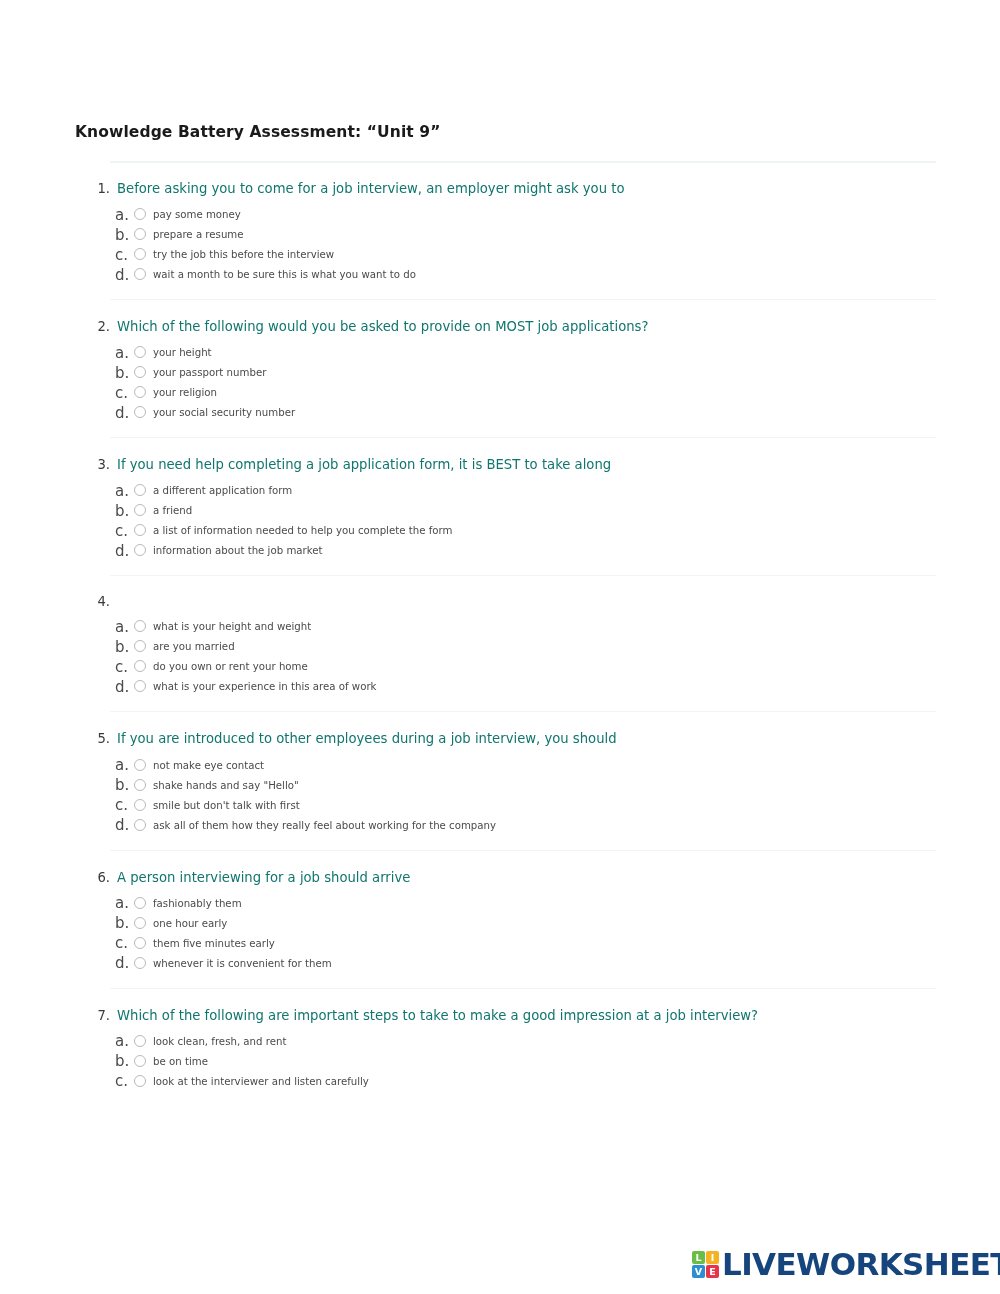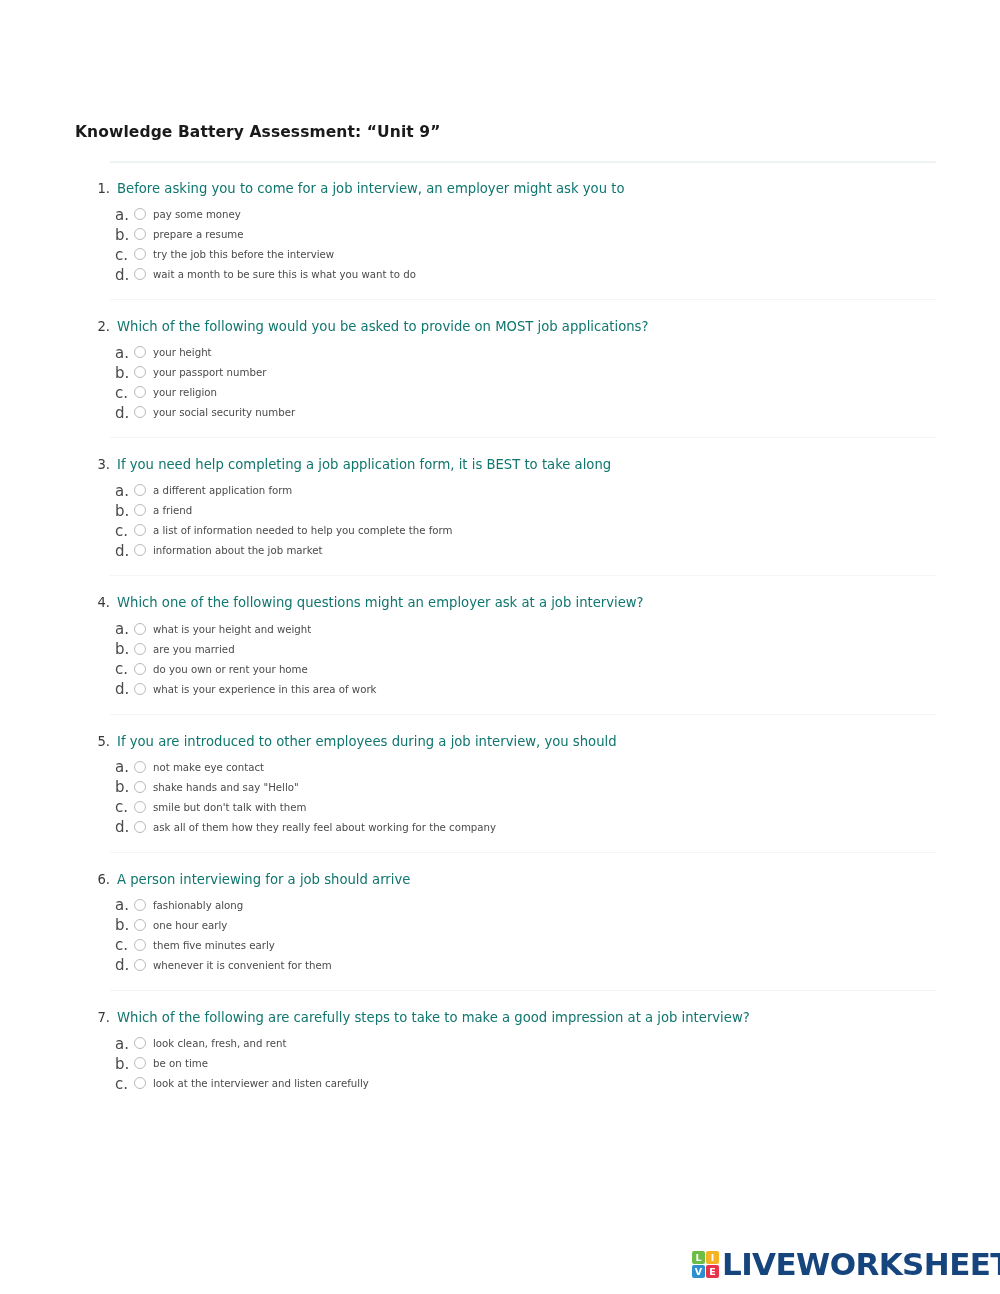--- a/index.html
+++ b/index.html
@@ -265,21 +265,20 @@
             <span class="radio"></span>
             <span class="option-text">information about the job market</span>
           </li>
         </ul>
       </div>
       <div class="divider"></div>
       <div class="q-spacer"></div>
       <div class="question-block">
         <div class="q-row">
           <div class="q-number">4.</div>
-          <div class="q-text">Which one of the following questions might an employer ask at a job interview?</div>
         </div>
         <ul class="options">
           <li class="option-row">
             <span class="option-letter">a.</span>
             <span class="radio"></span>
             <span class="option-text">what is your height and weight</span>
           </li>
           <li class="option-row">
             <span class="option-letter">b.</span>
             <span class="radio"></span>
@@ -311,41 +310,41 @@
             <span class="option-text">not make eye contact</span>
           </li>
           <li class="option-row">
             <span class="option-letter">b.</span>
             <span class="radio"></span>
             <span class="option-text">shake hands and say "Hello"</span>
           </li>
           <li class="option-row">
             <span class="option-letter">c.</span>
             <span class="radio"></span>
-            <span class="option-text">smile but don't talk with them</span>
+            <span class="option-text">smile but don't talk with first</span>
           </li>
           <li class="option-row">
             <span class="option-letter">d.</span>
             <span class="radio"></span>
             <span class="option-text">ask all of them how they really feel about working for the company</span>
           </li>
         </ul>
       </div>
       <div class="divider"></div>
       <div class="q-spacer"></div>
       <div class="question-block">
         <div class="q-row">
           <div class="q-number">6.</div>
           <div class="q-text">A person interviewing for a job should arrive</div>
         </div>
         <ul class="options">
           <li class="option-row">
             <span class="option-letter">a.</span>
             <span class="radio"></span>
-            <span class="option-text">fashionably along</span>
+            <span class="option-text">fashionably them</span>
           </li>
           <li class="option-row">
             <span class="option-letter">b.</span>
             <span class="radio"></span>
             <span class="option-text">one hour early</span>
           </li>
           <li class="option-row">
             <span class="option-letter">c.</span>
             <span class="radio"></span>
             <span class="option-text">them five minutes early</span>
@@ -355,21 +354,21 @@
             <span class="radio"></span>
             <span class="option-text">whenever it is convenient for them</span>
           </li>
         </ul>
       </div>
       <div class="divider"></div>
       <div class="q-spacer"></div>
       <div class="question-block">
         <div class="q-row">
           <div class="q-number">7.</div>
-          <div class="q-text">Which of the following are carefully steps to take to make a good impression at a job interview?</div>
+          <div class="q-text">Which of the following are important steps to take to make a good impression at a job interview?</div>
         </div>
         <ul class="options">
           <li class="option-row">
             <span class="option-letter">a.</span>
             <span class="radio"></span>
             <span class="option-text">look clean, fresh, and rent</span>
           </li>
           <li class="option-row">
             <span class="option-letter">b.</span>
             <span class="radio"></span>

